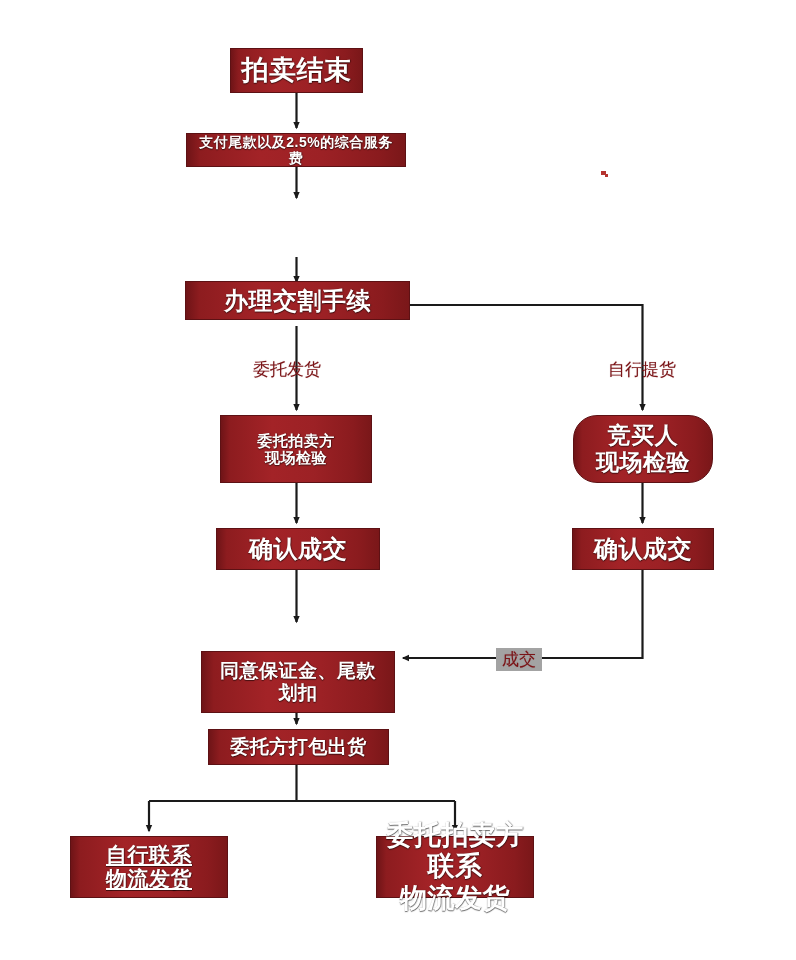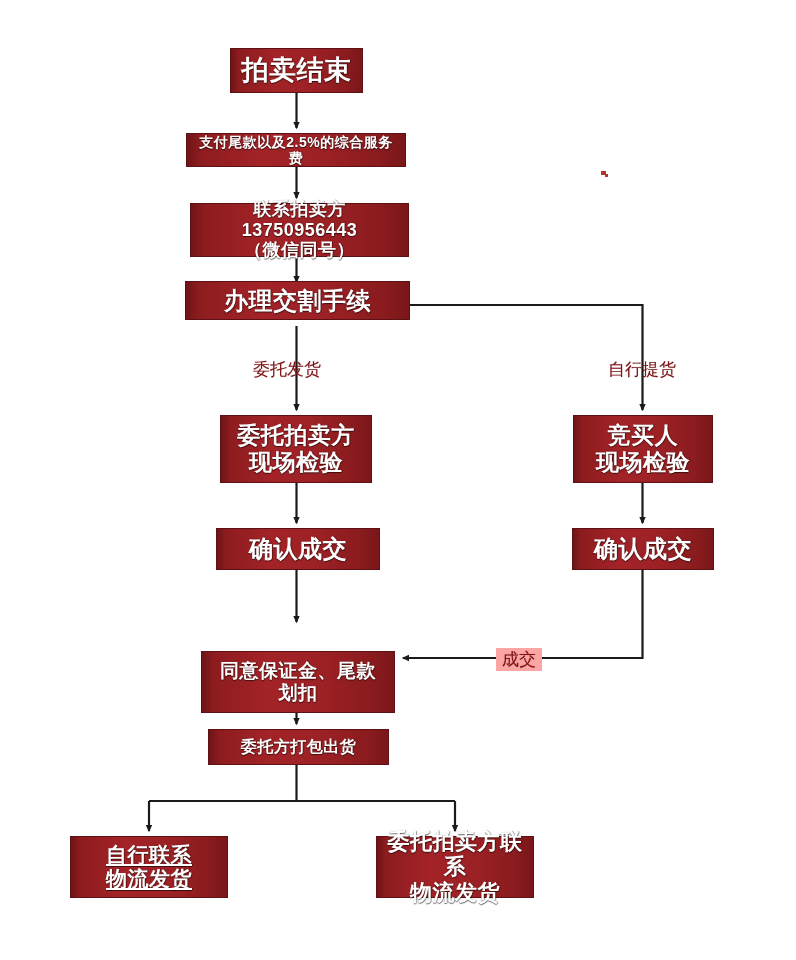--- a/index.html
+++ b/index.html
@@ -112,66 +112,62 @@
   </svg>
 
   <div class="node" style="left:230px;top:48px;width:133px;height:45px;font-size:27px;">
     <span class="node-inner">拍卖结束</span>
   </div>
 
   <div class="node" style="left:186px;top:133px;width:220px;height:34px;font-size:14px;">
     <span class="node-inner">支付尾款以及2.5%的综合服务费</span>
   </div>
 
-  <div class="node" style="left:190px;top:203px;width:219px;height:54px;font-size:18px;">
-    <span class="node-inner">联系拍卖方13750956443
-（微信同号）</span>
-  </div>
 
   <div class="node" style="left:185px;top:281px;width:225px;height:39px;font-size:24px;">
     <span class="node-inner">办理交割手续</span>
   </div>
 
-  <div class="node" style="left:220px;top:415px;width:152px;height:68px;font-size:23px;">
+  <div class="node" style="left:220px;top:415px;width:152px;height:68px;font-size:15px;">
     <span class="node-inner">委托拍卖方
 现场检验</span>
   </div>
 
-  <div class="node" style="left:573px;top:415px;width:140px;height:68px;font-size:23px;">
+  <div class="node" style="left:573px;top:415px;width:140px;height:68px;font-size:23px;border-radius:24px;">
     <span class="node-inner">竞买人
 现场检验</span>
   </div>
 
   <div class="node" style="left:216px;top:528px;width:164px;height:42px;font-size:24px;">
     <span class="node-inner">确认成交</span>
   </div>
 
   <div class="node" style="left:572px;top:528px;width:142px;height:42px;font-size:24px;">
     <span class="node-inner">确认成交</span>
   </div>
 
   <div class="node" style="left:201px;top:627px;width:194px;height:62px;font-size:19px;margin-top:24px;">
     <span class="node-inner">同意保证金、尾款
 划扣</span>
   </div>
 
-  <div class="node" style="left:208px;top:729px;width:181px;height:36px;font-size:16px;">
+  <div class="node" style="left:208px;top:729px;width:181px;height:36px;font-size:19px;">
     <span class="node-inner">委托方打包出货</span>
   </div>
 
   <div class="node" style="left:70px;top:836px;width:158px;height:62px;font-size:21px;text-decoration:underline;">
     <span class="node-inner">自行联系
 物流发货</span>
   </div>
 
-  <div class="node" style="left:376px;top:836px;width:158px;height:62px;font-size:22px;">
+  <div class="node" style="left:376px;top:836px;width:158px;height:62px;font-size:27px;">
     <span class="node-inner">委托拍卖方联系
 物流发货</span>
   </div>
 
   <div class="edge-label" style="left:253px;top:358px;">委托发货</div>
   <div class="edge-label" style="left:600px;top:358px;margin-left:8px;">自行提货</div>
-  <div class="edge-label" style="left:496px;top:648px;background:#fca5a5;padding:0 6px;">成交</div>
+  <div class="edge-label" style="left:496px;top:648px;background:#a3a3a3;padding:0 6px;">成交</div>
 
   <div class="artifact" style="left:601px;top:171px;width:5px;height:4px;background:#b5342f;"></div>
   <div class="artifact" style="left:605px;top:174px;width:3px;height:3px;background:#b5342f;"></div>
 
 </div>
 
 </body></html>

